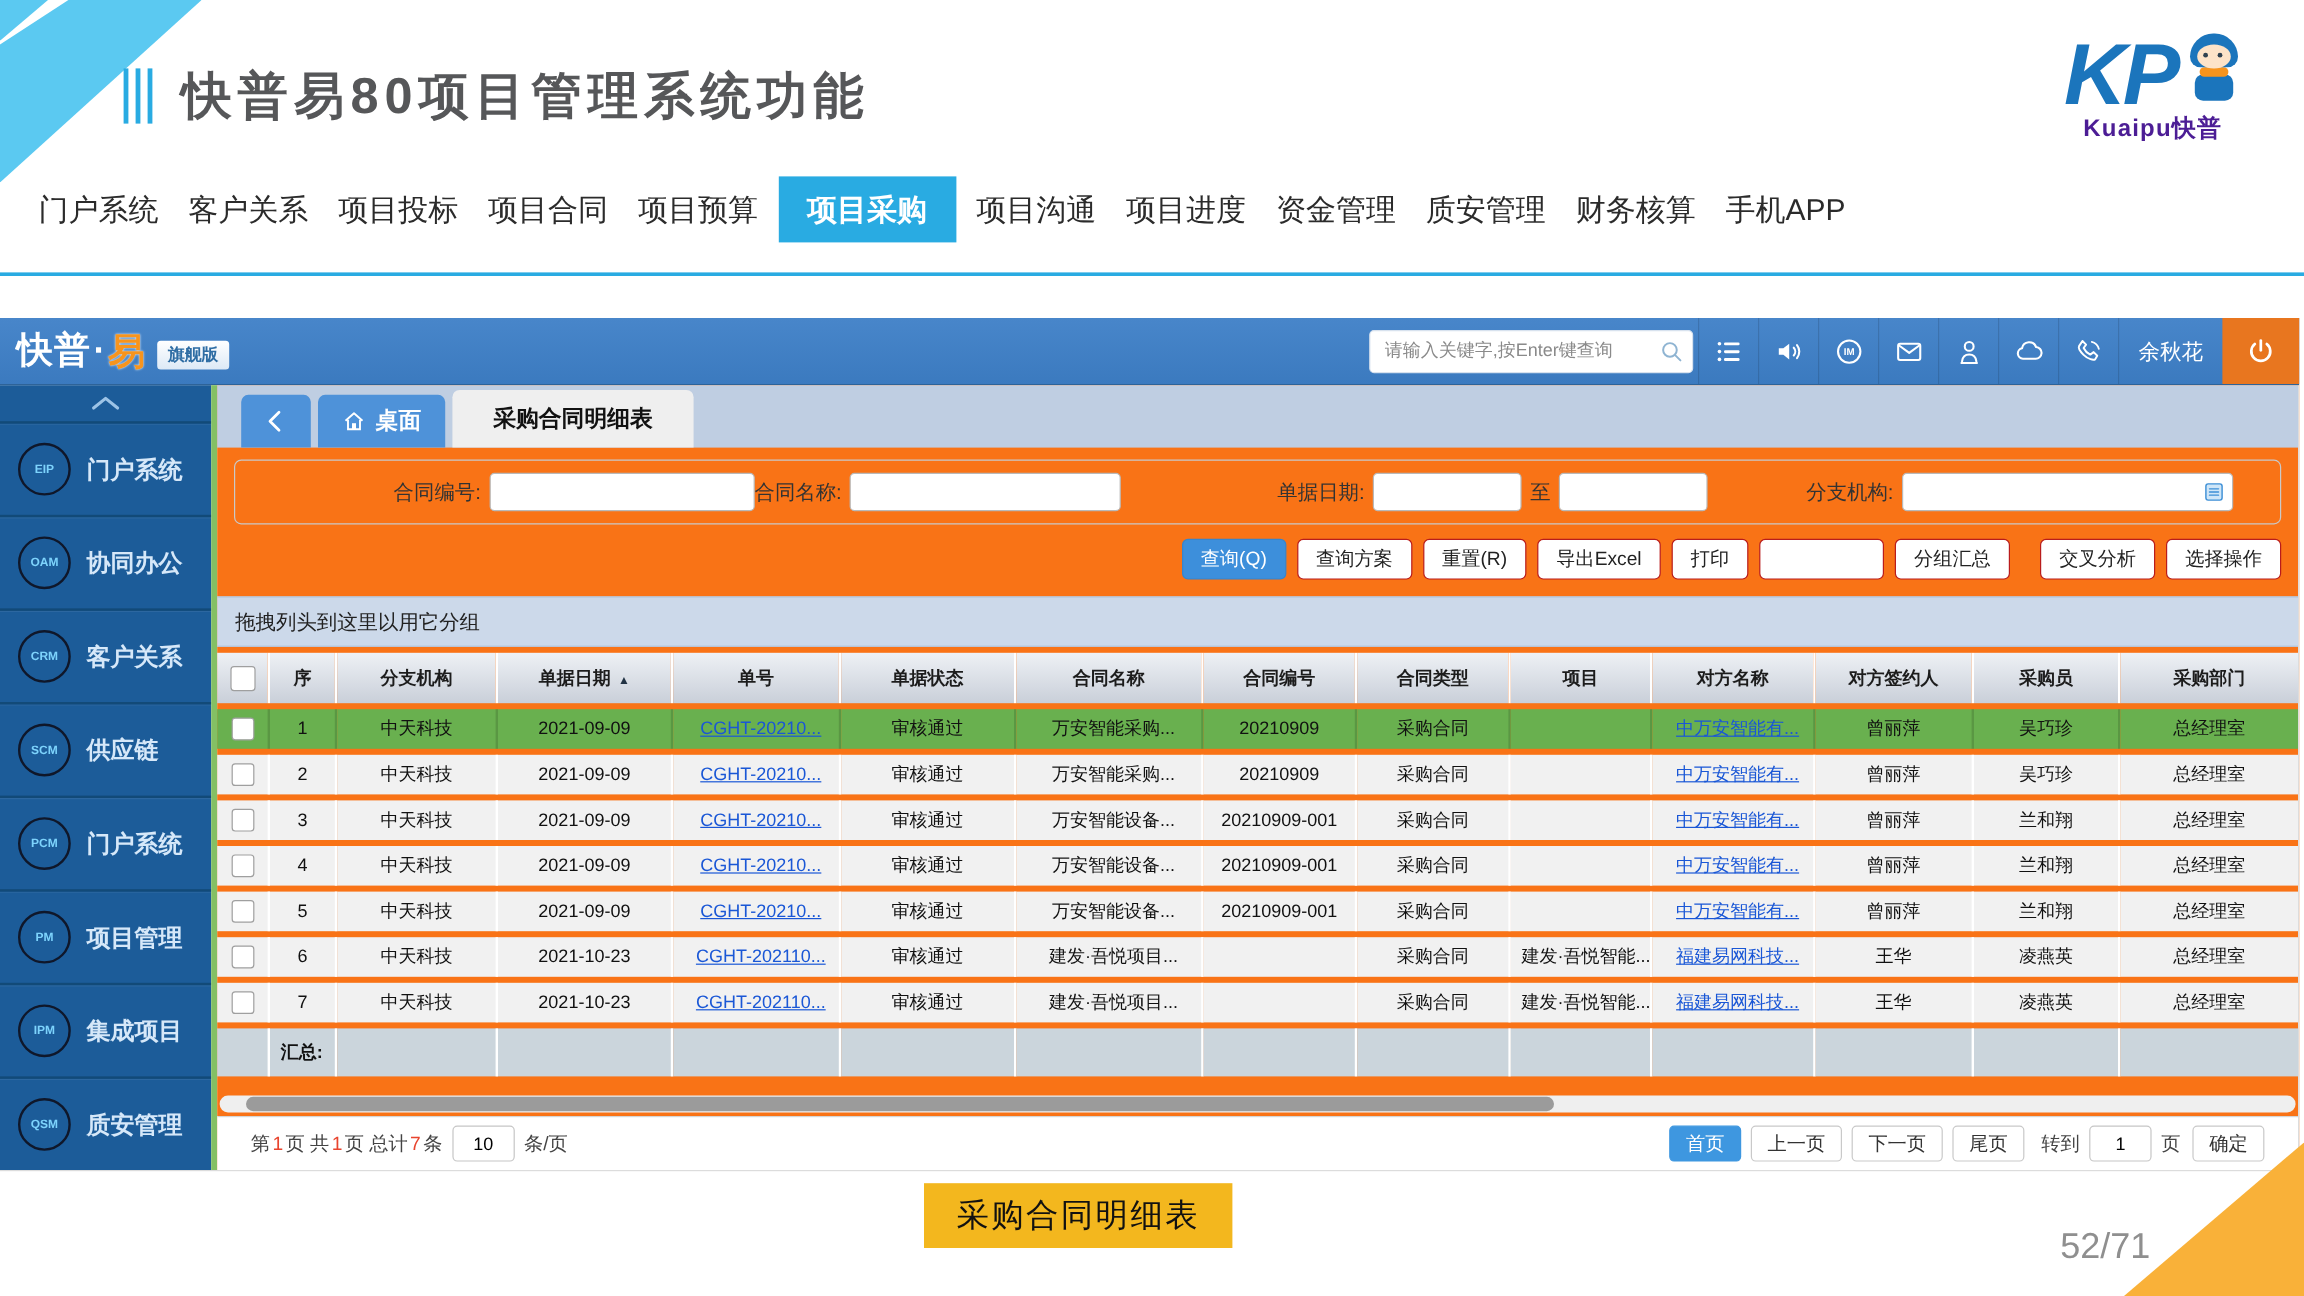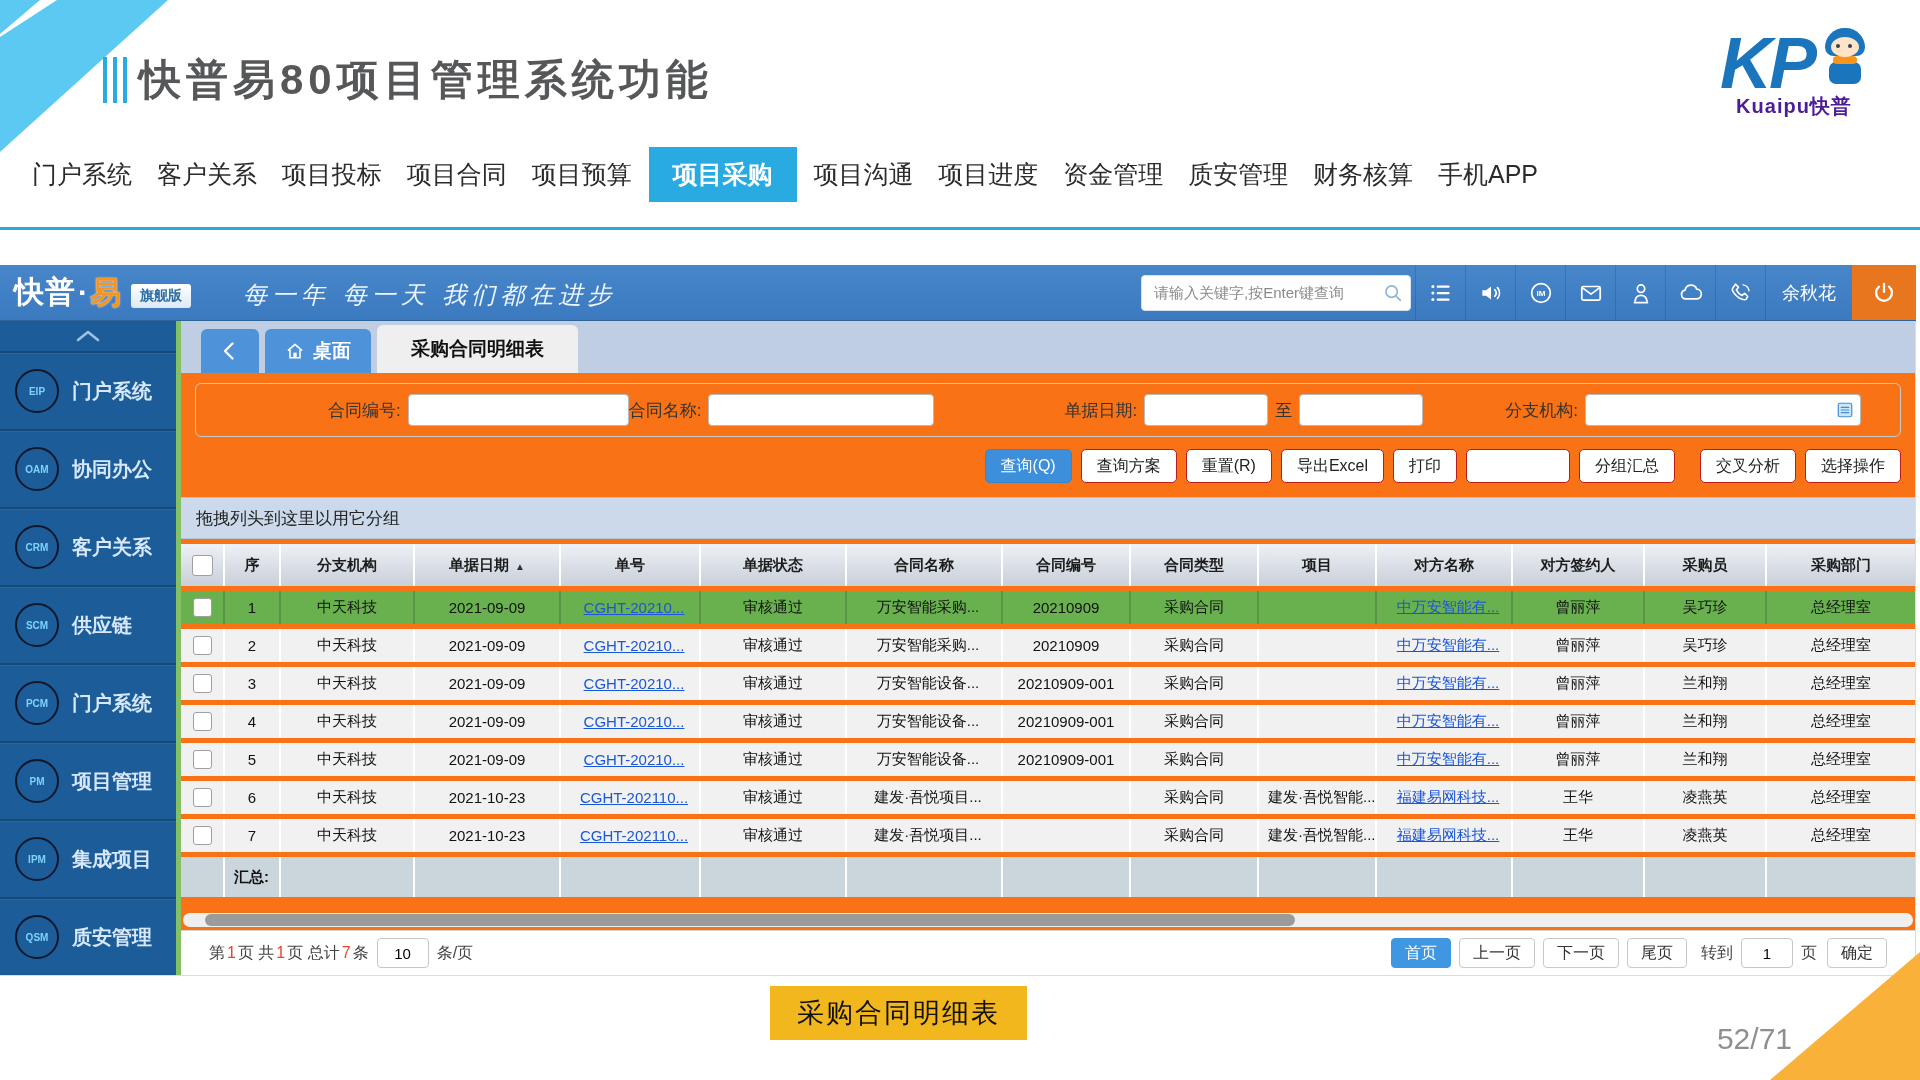--- a/index.html
+++ b/index.html
@@ -3,21 +3,21 @@
 <meta charset="utf-8">
 <style>
   html,body{margin:0;padding:0;width:1920px;height:1080px;overflow:hidden;background:#fff;
     font-family:"Liberation Sans",sans-serif;}
 
   
   .deco-big{position:absolute;top:0;left:0;width:175px;height:152px;background:#5bc9f1;
     clip-path:polygon(57px 0,168px 0,0 152px,0 37px);}
   .deco-small{position:absolute;top:0;left:0;width:40px;height:34px;background:#5bc9f1;
     clip-path:polygon(0 0,40px 0,0 34px);}
-  .title-row{position:absolute;left:103px;top:52px;display:flex;align-items:center;gap:12px;}
+  .title-row{position:absolute;left:103px;top:52px;display:flex;align-items:center;gap:24px;}
   .bars{display:flex;gap:6px;align-items:center;}
   .bars i{width:4px;height:46px;background:#29abe2;display:block;}
   .page-title{font-size:42px;font-weight:bold;color:#565759;letter-spacing:5px;}
 
   .brand{position:absolute;right:52px;top:28px;display:flex;flex-direction:column;align-items:center;}
   .brand-top{display:flex;align-items:flex-end;gap:8px;}
   .monogram{font-size:72px;line-height:54px;font-weight:bold;font-style:italic;color:#1b75bc;letter-spacing:-3px;}
   .mascot{width:46px;height:62px;position:relative;}
   .m-helm{position:absolute;left:3px;top:0;width:40px;height:28px;background:#1b75bc;border-radius:20px 20px 9px 9px;}
   .m-face{position:absolute;left:9px;top:9px;width:28px;height:20px;background:#fde3c8;border-radius:50%;}
@@ -172,21 +172,20 @@
   </div>
 <div class="nav-underline"></div>
 
 <div class="app">
 
   <div class="appbar">
     <span class="logo-main">快普</span>
     <span class="logo-dot">·</span>
     <span class="logo-accent">易</span>
     <span class="badge">旗舰版</span>
-    <span class="slogan">每一年 每一天 我们都在进步</span>
     <span class="spacer"></span>
     <div class="search">
       <input type="text" placeholder="请输入关键字,按Enter键查询" style="">
       <span style="display:flex;">
         <svg width="22" height="22" viewBox="0 0 24 24">
             <circle cx="10.5" cy="10.5" r="6.2" stroke="#8fb4d2" stroke-width="1.8" fill="none"></circle>
             <path d="M15 15l5 5" stroke="#8fb4d2" stroke-width="1.8" stroke-linecap="round"></path>
           </svg>
       </span>
     </div>

